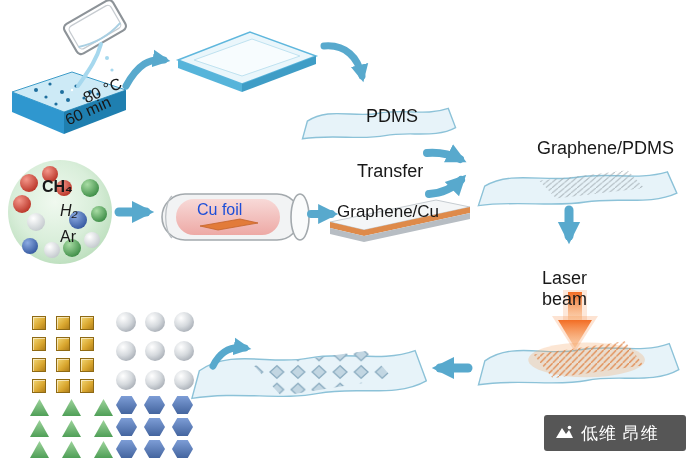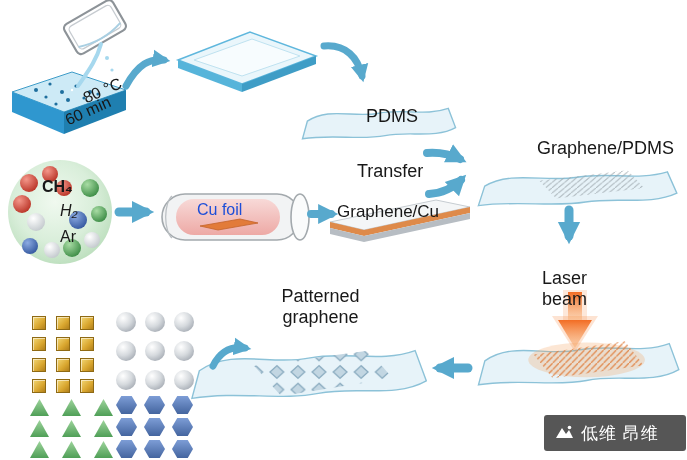--- a/index.html
+++ b/index.html
@@ -229,24 +229,20 @@
   <div class="label" style="left:489px;top:138px;margin-left:48px;">Graphene/PDMS</div>
   <div class="label small" style="left:42px;top:176px;font-weight:bold;">CH₄</div>
   <div class="label small" style="left:60px;top:200px;font-style:italic;">H₂</div>
   <div class="label small" style="left:60px;top:226px;">Ar</div>
   <div class="label small" style="left:197px;top:199px;color:#1d4ed8;">Cu foil</div>
   <div class="label" style="left:337px;top:201px;font-size:17px;">Graphene/Cu</div>
   <div class="label" style="left:542px;top:248px;">
     <span style="display:block;margin-top:20px;">Laser</span>
     <span style="display:block;">beam</span>
   </div>
-  <div class="label" style="left:243px;top:286px;width:155px;text-align:center;">
-    <span style="display:block;">Patterned</span>
-    <span style="display:block;">graphene</span>
-  </div>
 
   <div id="squares-grid" class="pattern-grid" style="grid-template-columns: repeat(3, auto);">
       <span class="shape square"></span>
       <span class="shape square"></span>
       <span class="shape square"></span>
       <span class="shape square"></span>
       <span class="shape square"></span>
       <span class="shape square"></span>
       <span class="shape square"></span>
       <span class="shape square"></span>

